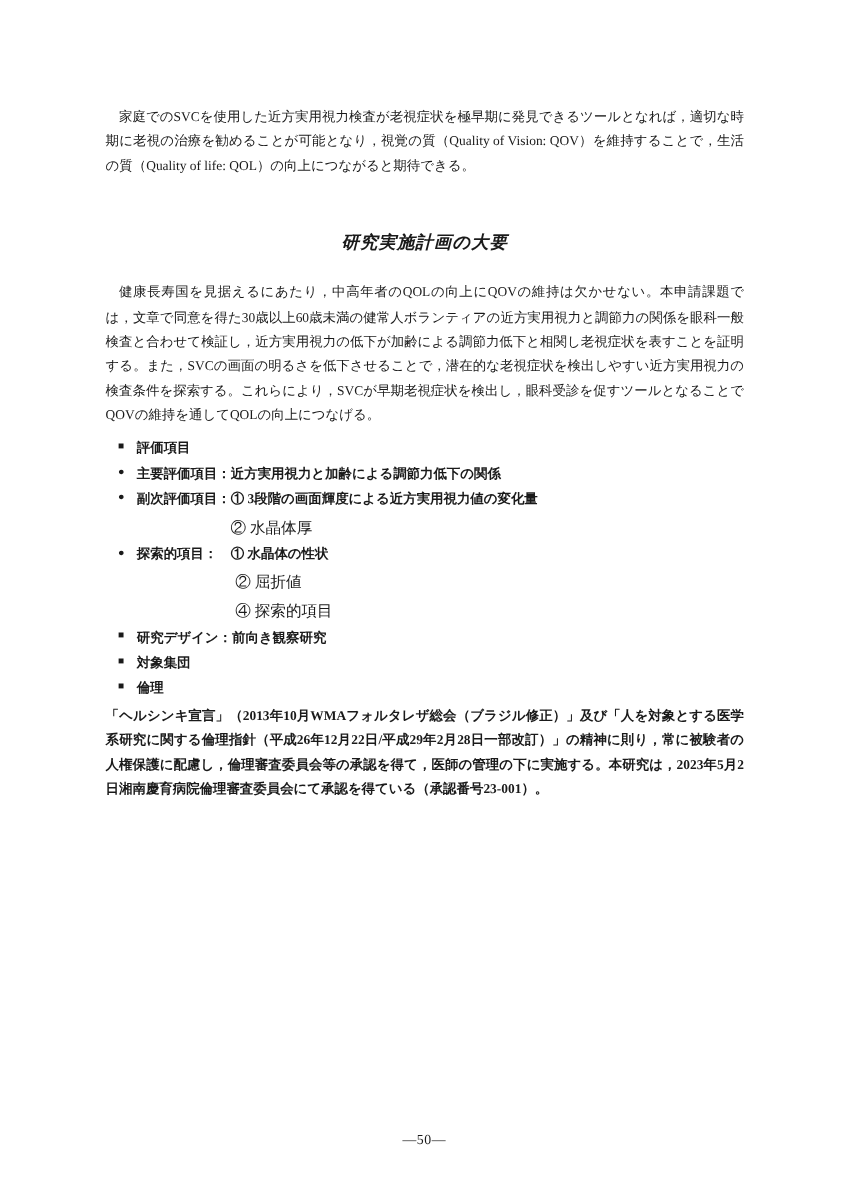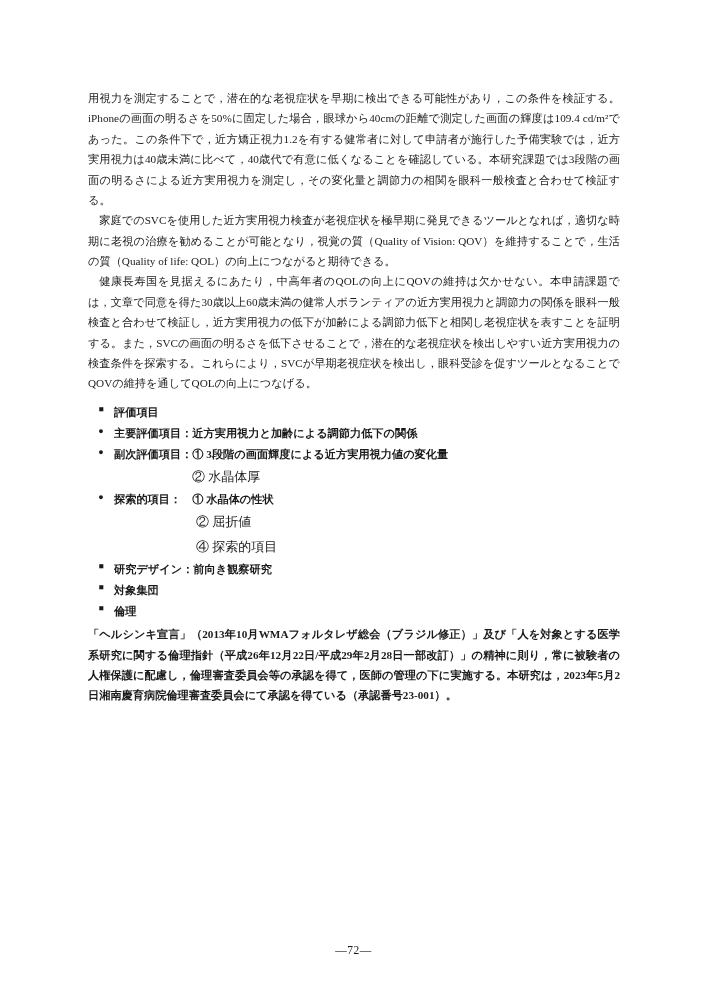--- a/index.html
+++ b/index.html
@@ -100,24 +100,26 @@
     letter-spacing: 0.04em;
   }
 </style>
 </head>
 <body>
 
 <div class="page">
   <div class="frame">
 
     <div class="doc-text">
-      <p class="para">用視力を測定することで，潜在的な老視症状を早期に検出できる可能性があり，この条件を検証する。iPhoneの画面の明るさを50%に固定した場合，眼球から40cmの距離で測定した画面の輝度は109.4 cd/m²であった。この条件下で，近方矯正視力1.2を有する健常者に対して申請者が施行した予備実験では，近方実用視力は40歳未満に比べて，40歳代で有意に低くなることを確認している。本研究課題では3段階の画面の明るさによる近方実用視力を測定し，その変化量と調節力の相関を眼科一般検査と合わせて検証する。</p>
       <p class="indent">家庭でのSVCを使用した近方実用視力検査が老視症状を極早期に発見できるツールとなれば，適切な時期に老視の治療を勧めることが可能となり，視覚の質（Quality of Vision: QOV）を維持することで，生活の質（Quality of life: QOL）の向上につながると期待できる。</p>
     </div>
 
+    <div class="title-block">
+      <p class="section-title">研究実施計画の大要</p>
+    </div>
 
     <div class="doc-text">
       <p class="indent">健康長寿国を見据えるにあたり，中高年者のQOLの向上にQOVの維持は欠かせない。本申請課題では，文章で同意を得た30歳以上60歳未満の健常人ボランティアの近方実用視力と調節力の関係を眼科一般検査と合わせて検証し，近方実用視力の低下が加齢による調節力低下と相関し老視症状を表すことを証明する。また，SVCの画面の明るさを低下させることで，潜在的な老視症状を検出しやすい近方実用視力の検査条件を探索する。これらにより，SVCが早期老視症状を検出し，眼科受診を促すツールとなることでQOVの維持を通してQOLの向上につなげる。</p>
     </div>
 
     <div class="list" style="margin-top:8px;">
 
       <div class="li">
         <span class="bullet sq">■</span>
         <span class="txt">評価項目</span>
@@ -165,14 +167,14 @@
       </div>
 
     </div>
 
     <div class="doc-text tail-para">
       <p class="para">「ヘルシンキ宣言」（2013年10月WMAフォルタレザ総会（ブラジル修正）」及び「人を対象とする医学系研究に関する倫理指針（平成26年12月22日/平成29年2月28日一部改訂）」の精神に則り，常に被験者の人権保護に配慮し，倫理審査委員会等の承認を得て，医師の管理の下に実施する。本研究は，2023年5月2日湘南慶育病院倫理審査委員会にて承認を得ている（承認番号23-001）。</p>
     </div>
 
   </div>
 
-  <div class="footer">―72―</div>
+  <div class="footer">―50―</div>
 </div>
 
 </body></html>

